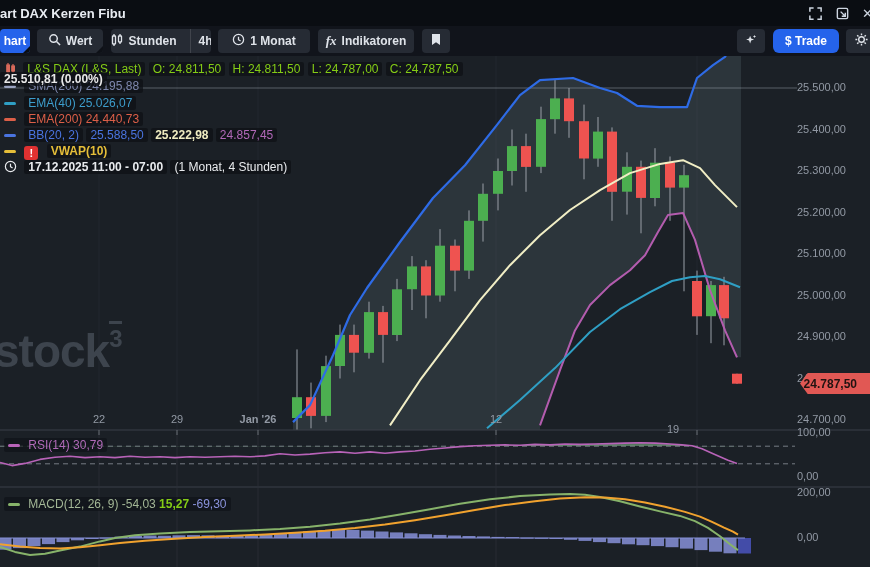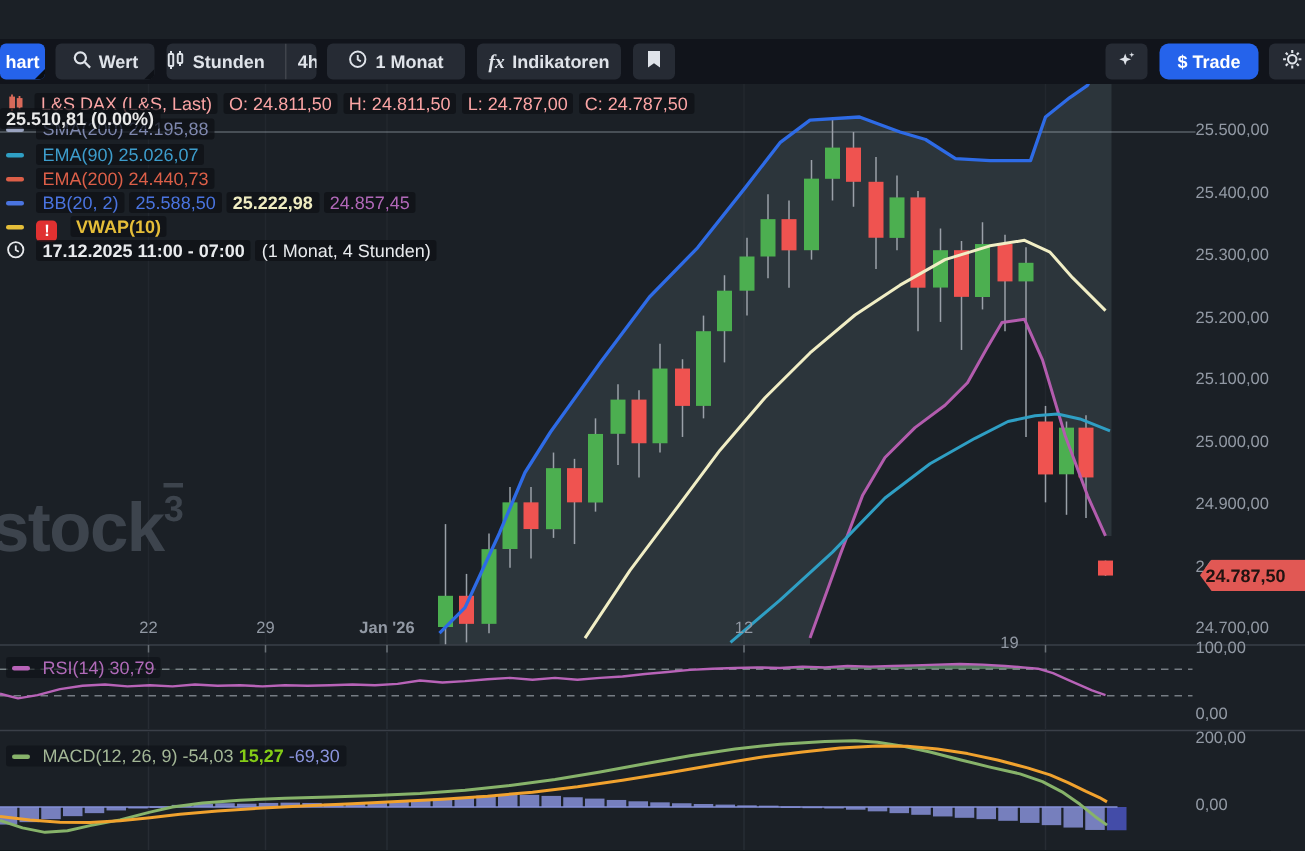--- a/index.html
+++ b/index.html
@@ -29,21 +29,21 @@
   
   .chart-area{position:absolute;left:0;top:56px;width:870px;height:511px;background:#1b2026;}
   #chart-svg{position:absolute;left:0;top:0;}
   .watermark{position:absolute;left:-6px;top:268px;font-size:46px;font-weight:bold;
              color:#3d444d;letter-spacing:-1px;}
   .watermark sup{font-size:24px;vertical-align:20px;border-top:3px solid #3d444d;padding-top:1px;}
   
   .lrow{position:absolute;left:4px;white-space:nowrap;font-size:12px;line-height:14px;}
   .chip{background:rgba(13,16,22,0.74);padding:0 4px;border-radius:2px;display:inline-block;}
   .sw{display:inline-block;width:12px;height:3px;border-radius:2px;margin-right:5px;vertical-align:2px;}
-  .c-red{color:#fca5a5;} .c-white{color:#e9e9e9;font-weight:bold;}
+  .c-red{color:#84cc16;} .c-white{color:#e9e9e9;font-weight:bold;}
   .c-sma{color:#7e87ad;} .c-ema50{color:#3d9dcc;} .c-ema200{color:#dc5f48;}
   .c-bb{color:#4a74e0;} .c-bbm{color:#efecc1;} .c-bbl{color:#b168b8;}
   .c-vwap{color:#e5be39;} .c-date{color:#e8eaed;font-weight:bold;}
   .warn{display:inline-block;width:14px;height:14px;background:#e03131;border-radius:3px;
         color:#fff;font-size:11px;font-weight:bold;text-align:center;line-height:14px;
         margin-right:5px;vertical-align:-2px;}
   
   .axlab{position:absolute;font-size:11px;color:#9299a4;white-space:nowrap;}
   .xlab{transform:translateX(-50%);}
   .price-tag{position:absolute;left:800px;top:317px;width:70px;height:21px;background:#e15854;
@@ -52,20 +52,37 @@
              font-size:12px;font-weight:bold;color:#211311;}
   .pane-label{position:absolute;left:4px;white-space:nowrap;font-size:12px;
               background:rgba(13,16,22,0.6);padding:0 4px;border-radius:2px;}
   .c-rsi{color:#b06ab8;} .c-macd{color:#a3b796;} .c-sig{color:#84cc16;} .c-hist{color:#8a93dc;}
 </style>
 </head>
 <body>
 
 <div class="app">
 
+  <div class="titlebar">
+    <span class="wtitle">art DAX Kerzen Fibu</span>
+    <div class="wicons">
+      <span>
+        <svg width="15" height="15" viewBox="0 0 16 16" fill="none" stroke="#cdd5e0" stroke-width="1.6">
+          <path d="M2 6V2h4M10 2h4v4M14 10v4h-4M6 14H2v-4"></path>
+          </svg>
+      </span>
+      <span>
+        <svg width="15" height="15" viewBox="0 0 16 16" fill="none" stroke="#cdd5e0" stroke-width="1.5">
+          <rect x="2.5" y="2.5" width="11" height="11" rx="1.5"></rect>
+          <path d="M6 6l5 5M11 7.2V11H7.2"></path>
+          </svg>
+      </span>
+      <span class="halfx">✕</span>
+    </div>
+  </div>
 
   <div class="toolbar">
     <div class="tbtn blue" style="left:0;width:30px">
       <span>hart</span>
         <i class="fold" style="border-bottom-color:#0a0d12"></i>
     </div>
     <div class="tbtn" style="left:37px;width:66px">
       <span>
         <svg width="13" height="13" viewBox="0 0 14 14" fill="none" stroke="#dfe3e9" stroke-width="1.6">
           <circle cx="6" cy="6" r="4"></circle>
@@ -323,21 +340,21 @@
       </div>
       <div class="lrow" style="top:23px;z-index:2">
         <span class="sw" style="background:#9aa3c0"></span>
         <span class="chip c-sma">SMA(200)  24.195,88</span>
       </div>
       <div class="lrow" style="top:16px;left:0;z-index:3">
         <span class="chip c-white">25.510,81 (0.00%)</span>
       </div>
       <div class="lrow" style="top:40px">
         <span class="sw" style="background:#2f9fc4"></span>
-        <span class="chip c-ema50">EMA(90)  25.026,07</span>
+        <span class="chip c-ema50">EMA(40)  25.026,07</span>
       </div>
       <div class="lrow" style="top:56px">
         <span class="sw" style="background:#dc5f48"></span>
         <span class="chip c-ema200">EMA(200)  24.440,73</span>
       </div>
       <div class="lrow" style="top:72px">
         <span class="sw" style="background:#4a74e0"></span>
         <span class="chip c-bb">BB(20, 2)</span>
         <span class="chip c-bb">25.588,50</span>
         <span class="chip c-bbm" style="font-weight:bold">25.222,98</span>

